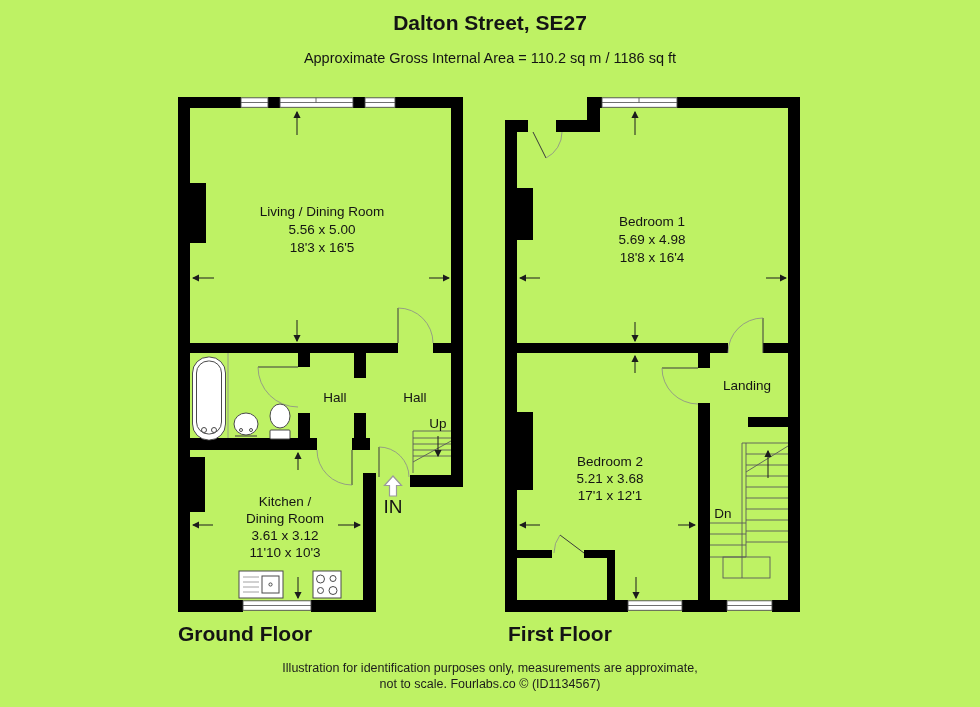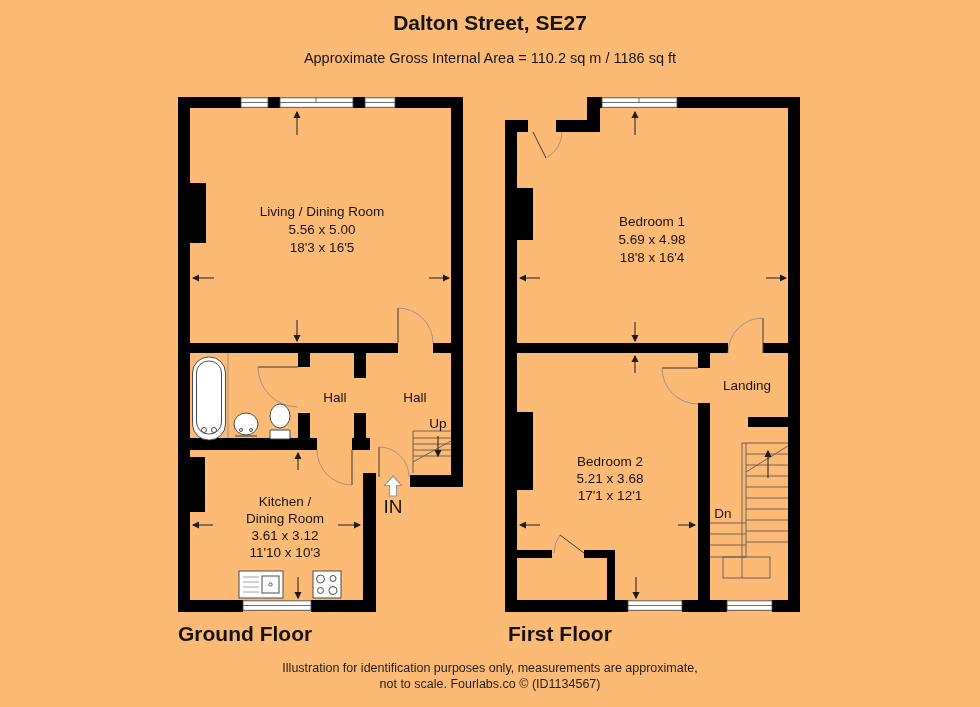--- a/index.html
+++ b/index.html
@@ -1,16 +1,16 @@
 <!DOCTYPE html>
 <html><head>
 <meta charset="utf-8">
 <style>
   html,body{margin:0;padding:0;background:#ffffff;}
-  .page{position:relative;width:980px;height:707px;background:#fdba74;overflow:hidden;
+  .page{position:relative;width:980px;height:707px;background:#bef264;overflow:hidden;
         font-family:"Liberation Sans",sans-serif;}
   svg text{font-family:"Liberation Sans",sans-serif;fill:#141414;}
   .wall{fill:#000000;}
   .thin{stroke:#3a3a3a;stroke-width:1;fill:none;}
   .thin-lt{stroke:#8a8a8a;stroke-width:0.8;fill:none;}
   .fix{stroke:#4a4a4a;stroke-width:1;fill:#ffffff;}
   .win-rect{fill:#ffffff;stroke:#4a4a4a;stroke-width:0.9;}
   .win-line{stroke:#4a4a4a;stroke-width:0.8;}
   .dim{stroke:#1c1c1c;stroke-width:1;fill:none;}
   .stair{stroke:#5a5a5a;stroke-width:0.9;fill:none;}

